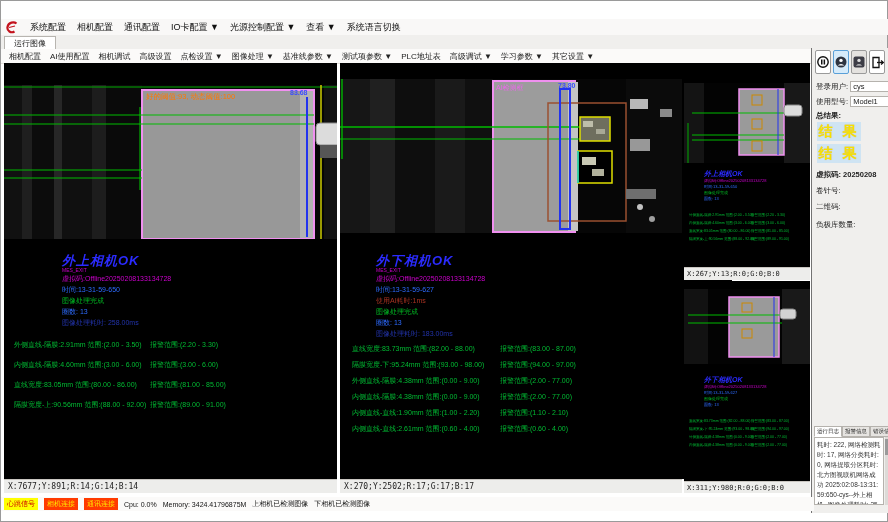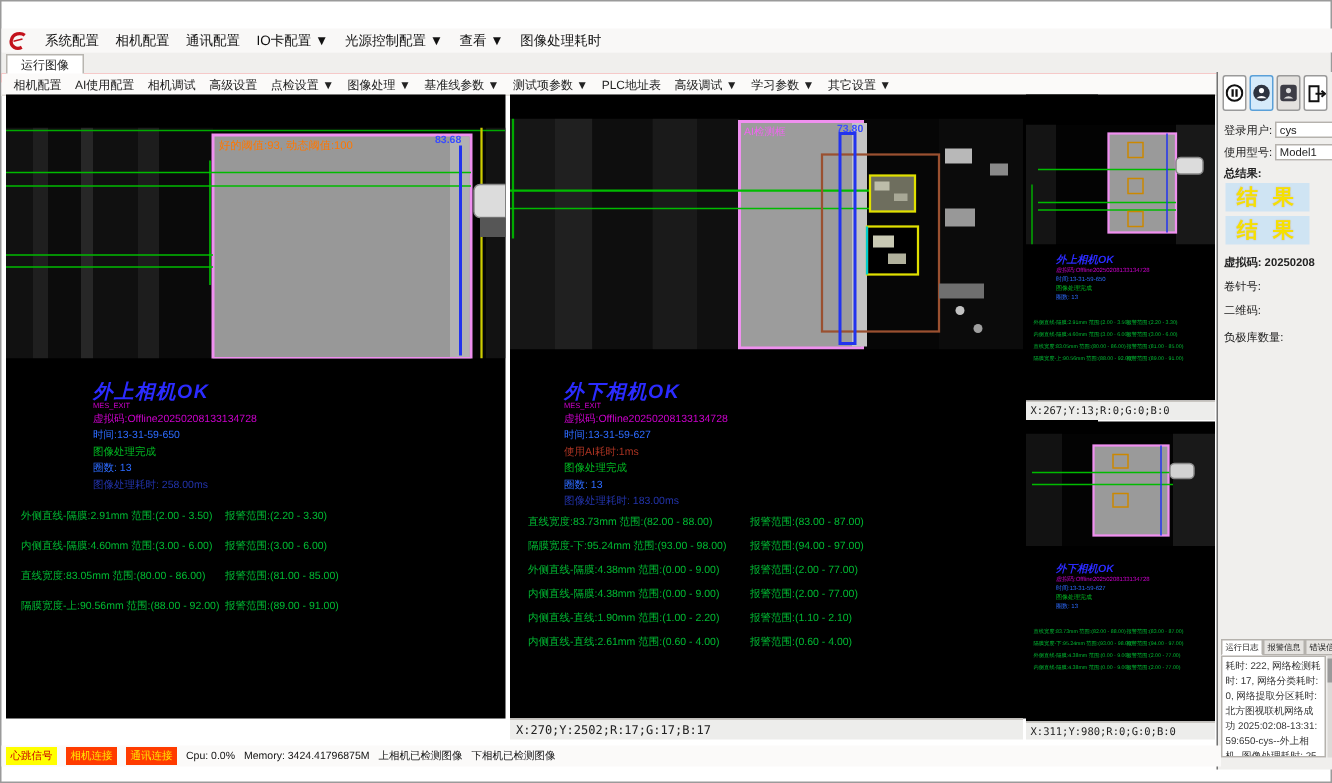--- a/index.html
+++ b/index.html
@@ -60,21 +60,21 @@
   .sidebar{position:absolute;left:810px;top:47px;width:78px;height:465px;background:#f0efed;
     border-left:1px solid #737373;box-sizing:border-box;font-size:7.5px;color:#222;}
   .sb-buttons{position:absolute;left:3px;top:2px;display:flex;gap:2px;}
   .sb-btn{width:16px;height:24px;border:1px solid #9a9a9a;background:#fff;border-radius:2px;
     display:flex;align-items:center;justify-content:center;padding:0;box-sizing:border-box;}
   .sb-btn.selected{background:#d6ebfa;border-color:#5aa0d8;}
   .sb-btn.dark{background:#e4e2df;}
   .sb-row{position:absolute;left:4px;white-space:nowrap;}
   .sb-input{display:inline-block;background:#fff;border:1px solid #b5b2ad;min-width:36px;
     padding:0 2px;font-size:7.5px;color:#222;}
-  .result-box{position:absolute;left:5px;width:56px;height:19px;background:#cfe4f3;
+  .result-box{position:absolute;left:5px;width:44px;height:19px;background:#cfe4f3;
     color:#f5e100;font-size:14px;font-weight:bold;text-align:center;line-height:19px;
     letter-spacing:3px;text-shadow:0 0 1px #caa;}
   .log-tabs{position:absolute;left:2px;top:378px;display:flex;font-size:5.5px;}
   .log-tab{border:1px solid #b5b2ad;background:#e6e4e1;padding:1px 2px;white-space:nowrap;}
   .log-tab.active{background:#fff;border-bottom-color:#fff;}
   .log-area{position:absolute;left:2px;top:389px;width:70px;height:68px;background:#fff;
     border:1px solid #b5b2ad;font-size:6.5px;line-height:1.55;color:#333;padding:2px;
     box-sizing:border-box;overflow:hidden;word-break:break-all;}
   .log-scroll{position:absolute;right:1px;top:389px;width:3px;height:68px;background:#dcdad7;}
   .log-scroll .thumb{position:absolute;top:2px;left:0;width:3px;height:16px;background:#9a9a9a;}
@@ -98,21 +98,21 @@
         <path d="M11.5 2.5 C9 0.5 3.5 1 2.5 6 C1.8 10 6 12.5 9.5 10.5" fill="none" stroke="#c3121c" stroke-width="2.2"></path>
         <path d="M4 6.5 L10 5" stroke="#c3121c" stroke-width="1.2"></path>
       </svg>
     </span>
     <span class="menu-item">系统配置</span>
     <span class="menu-item">相机配置</span>
     <span class="menu-item">通讯配置</span>
     <span class="menu-item">IO卡配置 ▼</span>
     <span class="menu-item">光源控制配置 ▼</span>
     <span class="menu-item">查看 ▼</span>
-    <span class="menu-item">图像处理耗时</span>
+    <span class="menu-item">系统语言切换</span>
   </div>
 
   <div class="tabrow">
     <span class="tab">运行图像</span>
   </div>
 
   <div class="toolbar">
     <span>相机配置</span>
     <span>AI使用配置</span>
     <span>相机调试</span>
@@ -177,20 +177,21 @@
       <div class="meas-row">
           <span class="m1">直线宽度:83.05mm 范围:(80.00 - 86.00)</span>
           <span>报警范围:(81.00 - 85.00)</span>
         </div>
       <div class="meas-row">
           <span class="m1">隔膜宽度-上:90.56mm 范围:(88.00 - 92.00)</span>
           <span>报警范围:(89.00 - 91.00)</span>
         </div>
     </div>
   </div>
+  <div class="coords-bar" id="coords-left">X:7677;Y:891;R:14;G:14;B:14</div>
 
   <div class="cam-panel" id="panel-mid">
     <svg class="cam-svg" style="top:16px;" width="342" height="154" viewBox="0 0 342 154">
       <rect width="342" height="154" fill="#060606"></rect>
       <rect x="0" width="30" height="154" fill="#161616"></rect>
         <rect x="30" width="25" height="154" fill="#202020"></rect>
       <rect x="55" width="40" height="154" fill="#0e0e0e"></rect>
         <rect x="95" width="30" height="154" fill="#1a1a1a"></rect>
       <rect x="125" width="28" height="154" fill="#101010"></rect>
       <rect x="286" width="56" height="154" fill="#0b0b0b"></rect>

